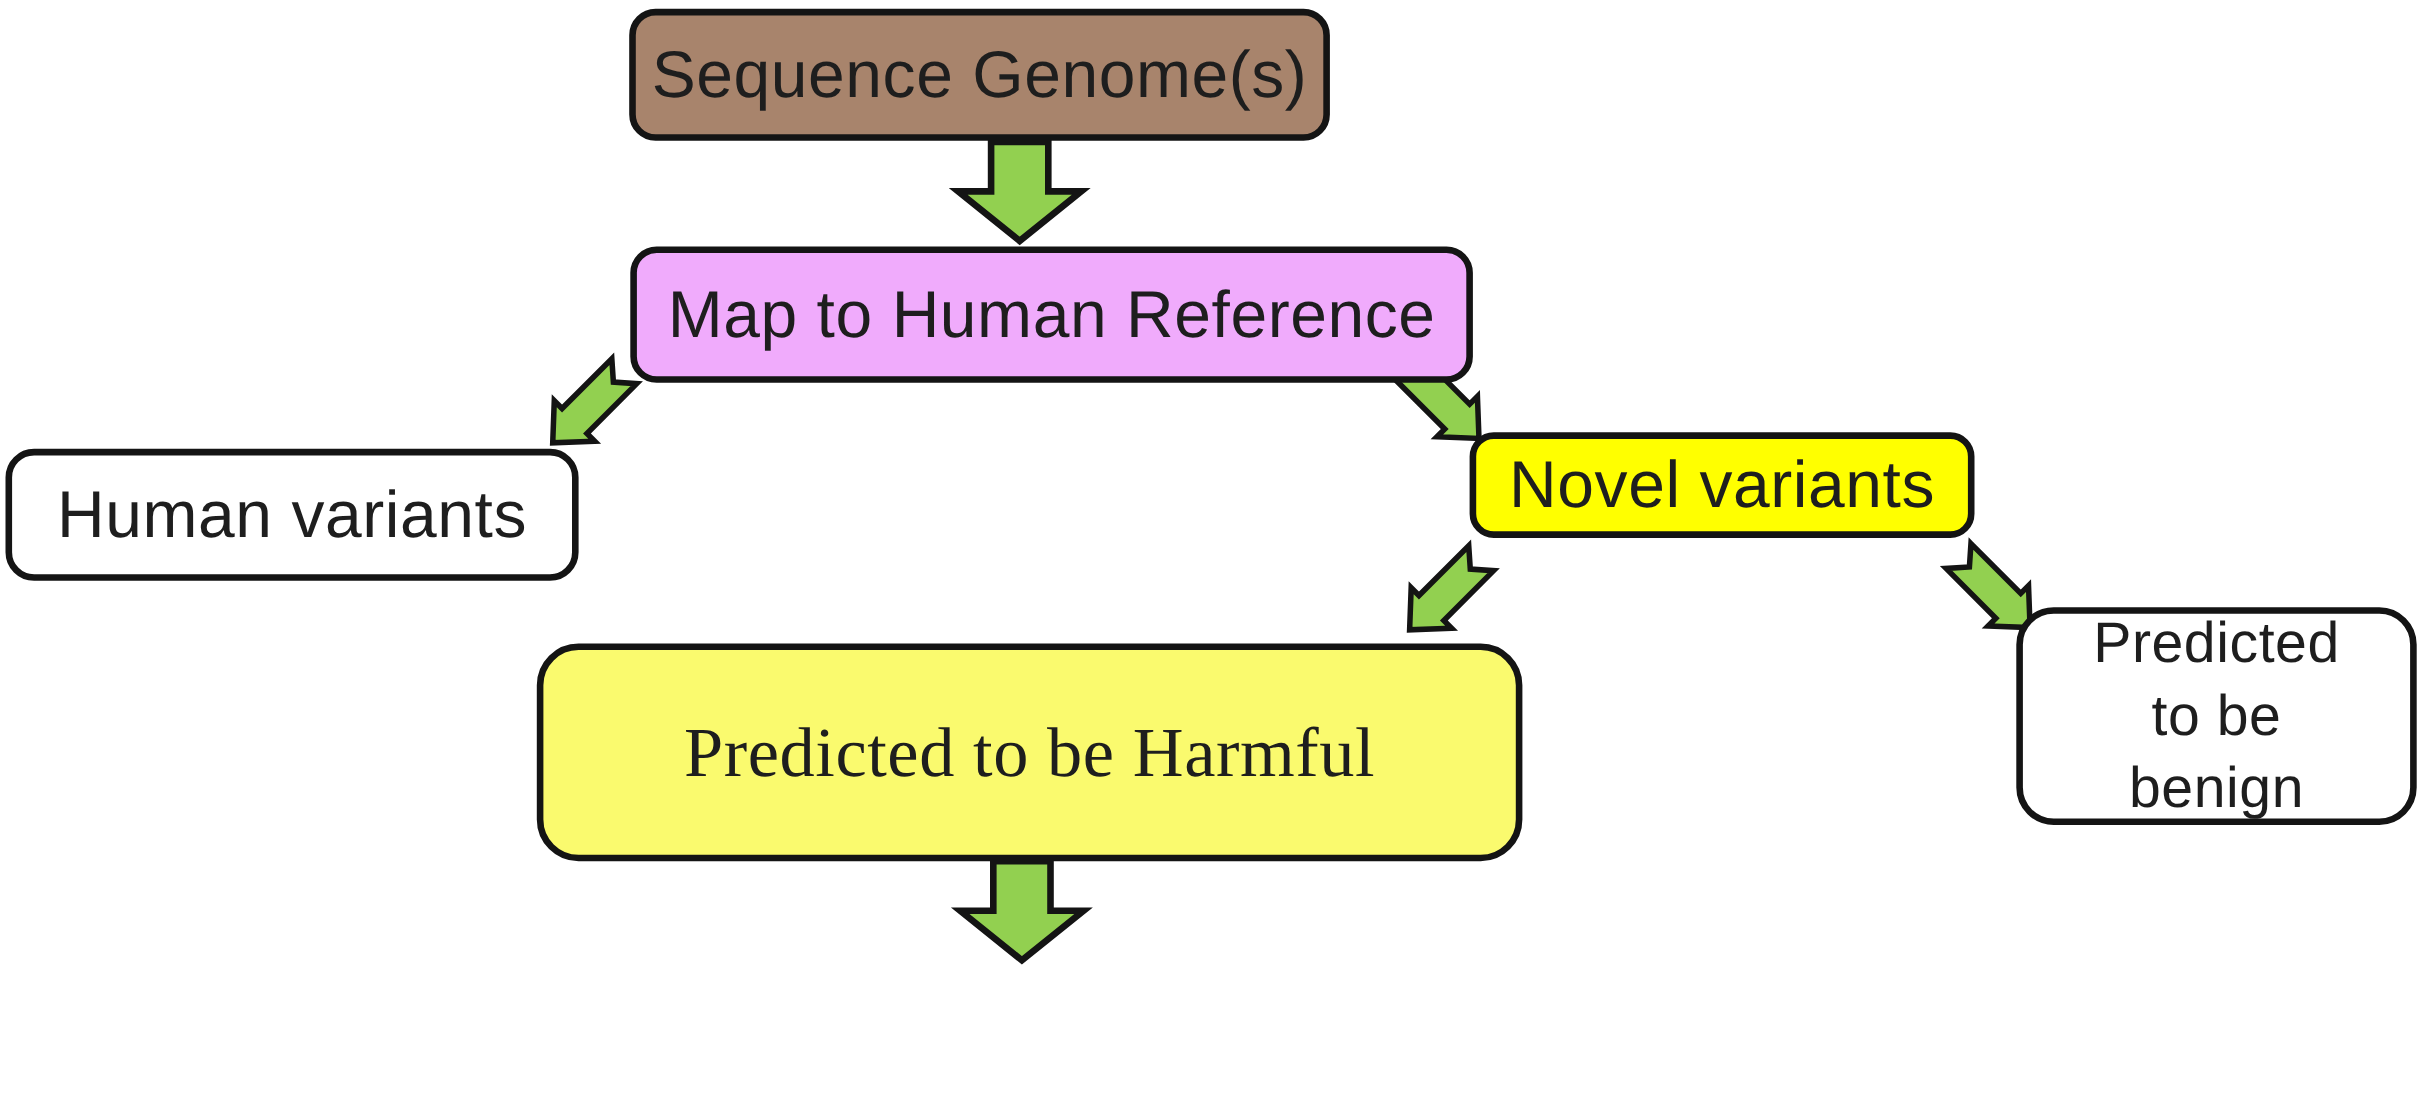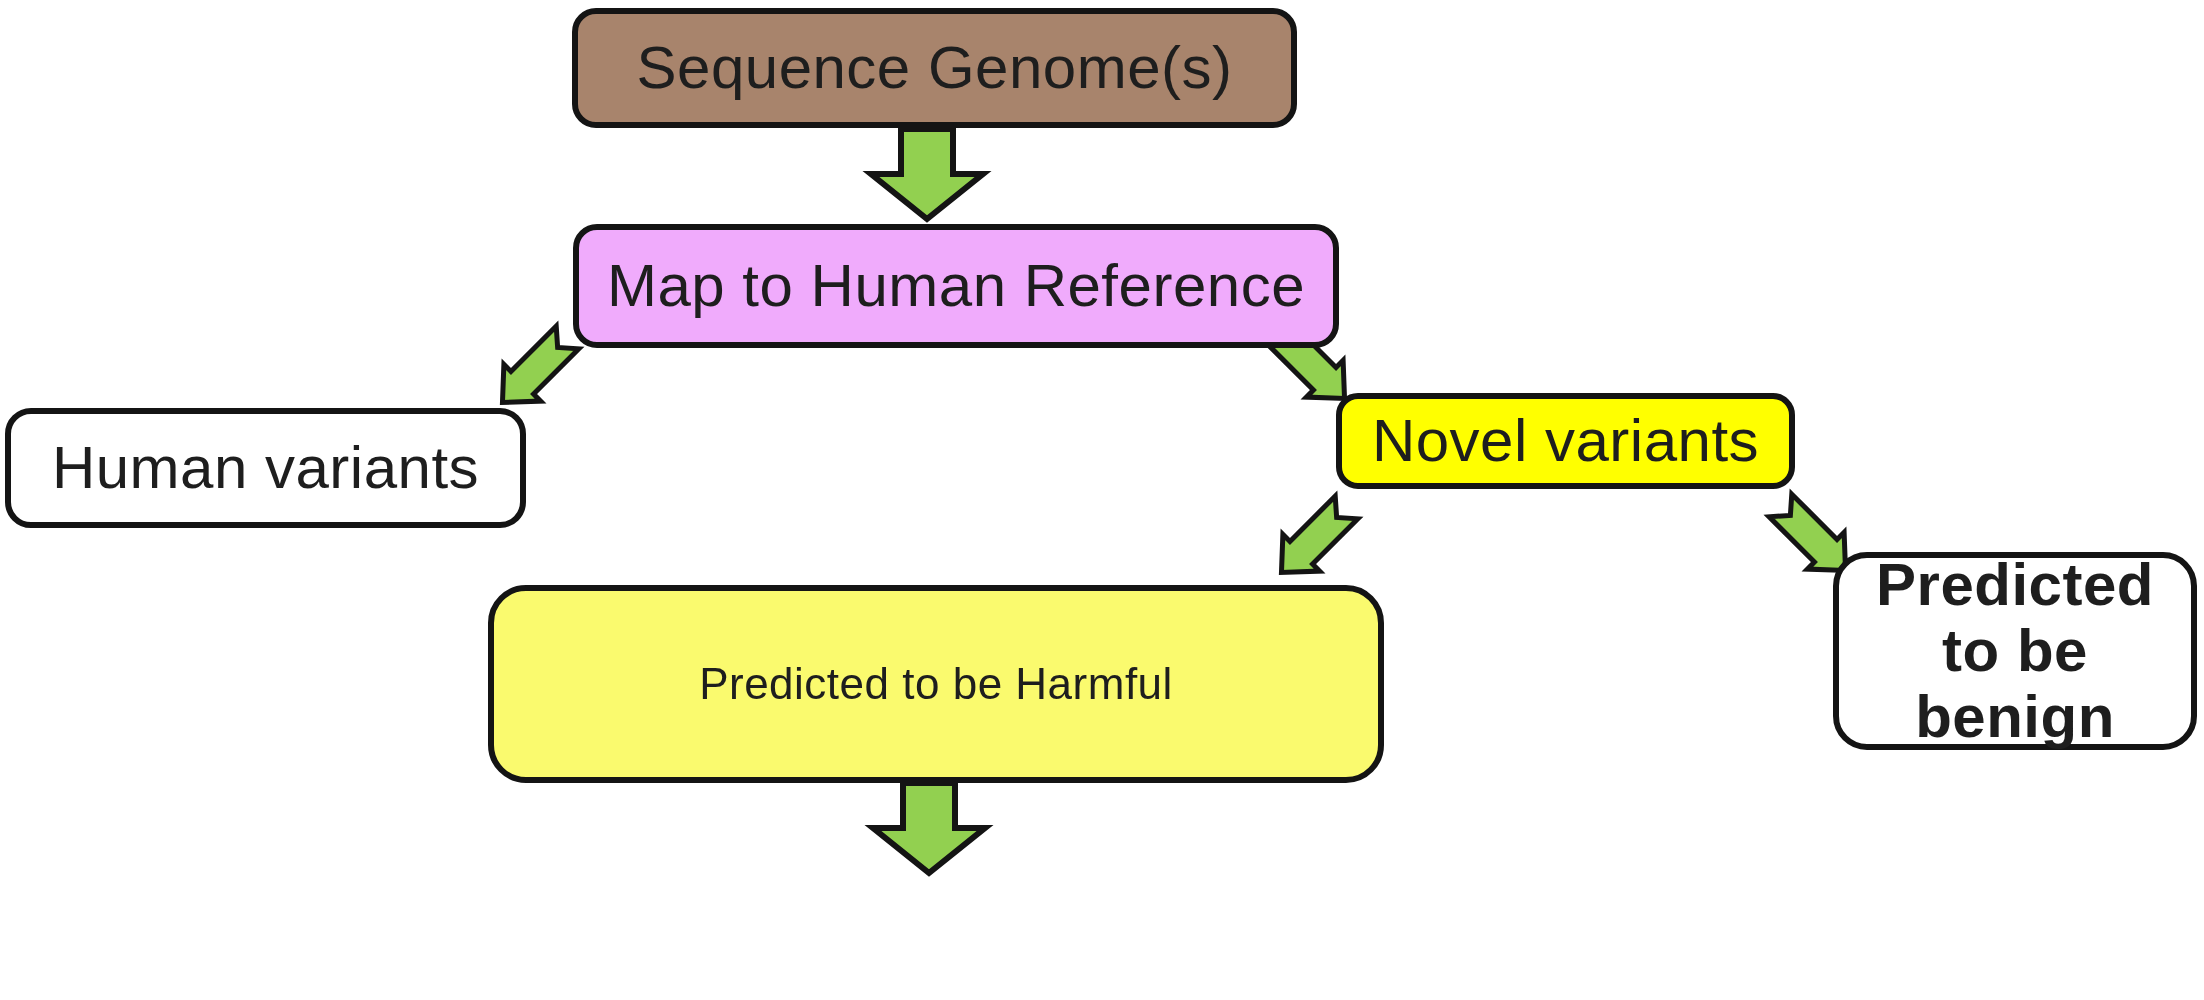--- a/index.html
+++ b/index.html
@@ -20,29 +20,29 @@
     color:#1e1e1e;
     z-index:2;
   }
   .node-label{
     display:block;
     font-size:60px;
     line-height:1.08;
     letter-spacing:0.5px;
     white-space:pre-line;
   }
-  .n-sequence{left:572px;top:8px;width:725px;height:120px;border-radius:24px;background:#A8846C;}
+  .n-sequence{left:572px;top:8px;width:637px;height:120px;border-radius:24px;background:#A8846C;}
   .n-map{left:573px;top:224px;width:766px;height:124px;border-radius:24px;background:#C29409;}
   .n-common{left:5px;top:408px;width:521px;height:120px;border-radius:26px;background:#FFFFFF;}
   .n-novel{left:1336px;top:393px;width:459px;height:96px;border-radius:22px;background:#FFFF00;}
   .n-harmful{left:488px;top:585px;width:896px;height:198px;border-radius:38px;background:#FAFA6E;}
-  .n-harmful .node-label{font-size:44px;}
+  .n-harmful .node-label{font-size:64px;font-family:Liberation Serif, serif;}
   .n-validate{left:645px;top:875px;width:580px;height:122px;border-radius:30px;background:#FAFAA6;}
   .n-benign{left:1833px;top:552px;width:364px;height:198px;border-radius:34px;background:#FFFFFF;}
-  .n-benign .node-label{font-size:60px;line-height:66px;font-weight:bold;}
+  .n-benign .node-label{font-size:52px;line-height:66px;}
   
   .arrow{position:absolute;z-index:1;}
   .arrow svg{display:block;width:100%;height:100%;overflow:visible;}
   .arrow path{fill:#92D050;stroke:#141414;stroke-linejoin:miter;}
   .arrow-down path{stroke-width:6;}
   .arrow-diag path{stroke-width:5;}
   .a-seq-map{left:868px;top:126px;width:118px;height:96px;}
   .a-harm-val{left:870px;top:780px;width:118px;height:96px;}
   .arrow-diag{width:96px;height:56px;}
   .a-map-common{left:487px;top:342px;transform:rotate(135deg);}

